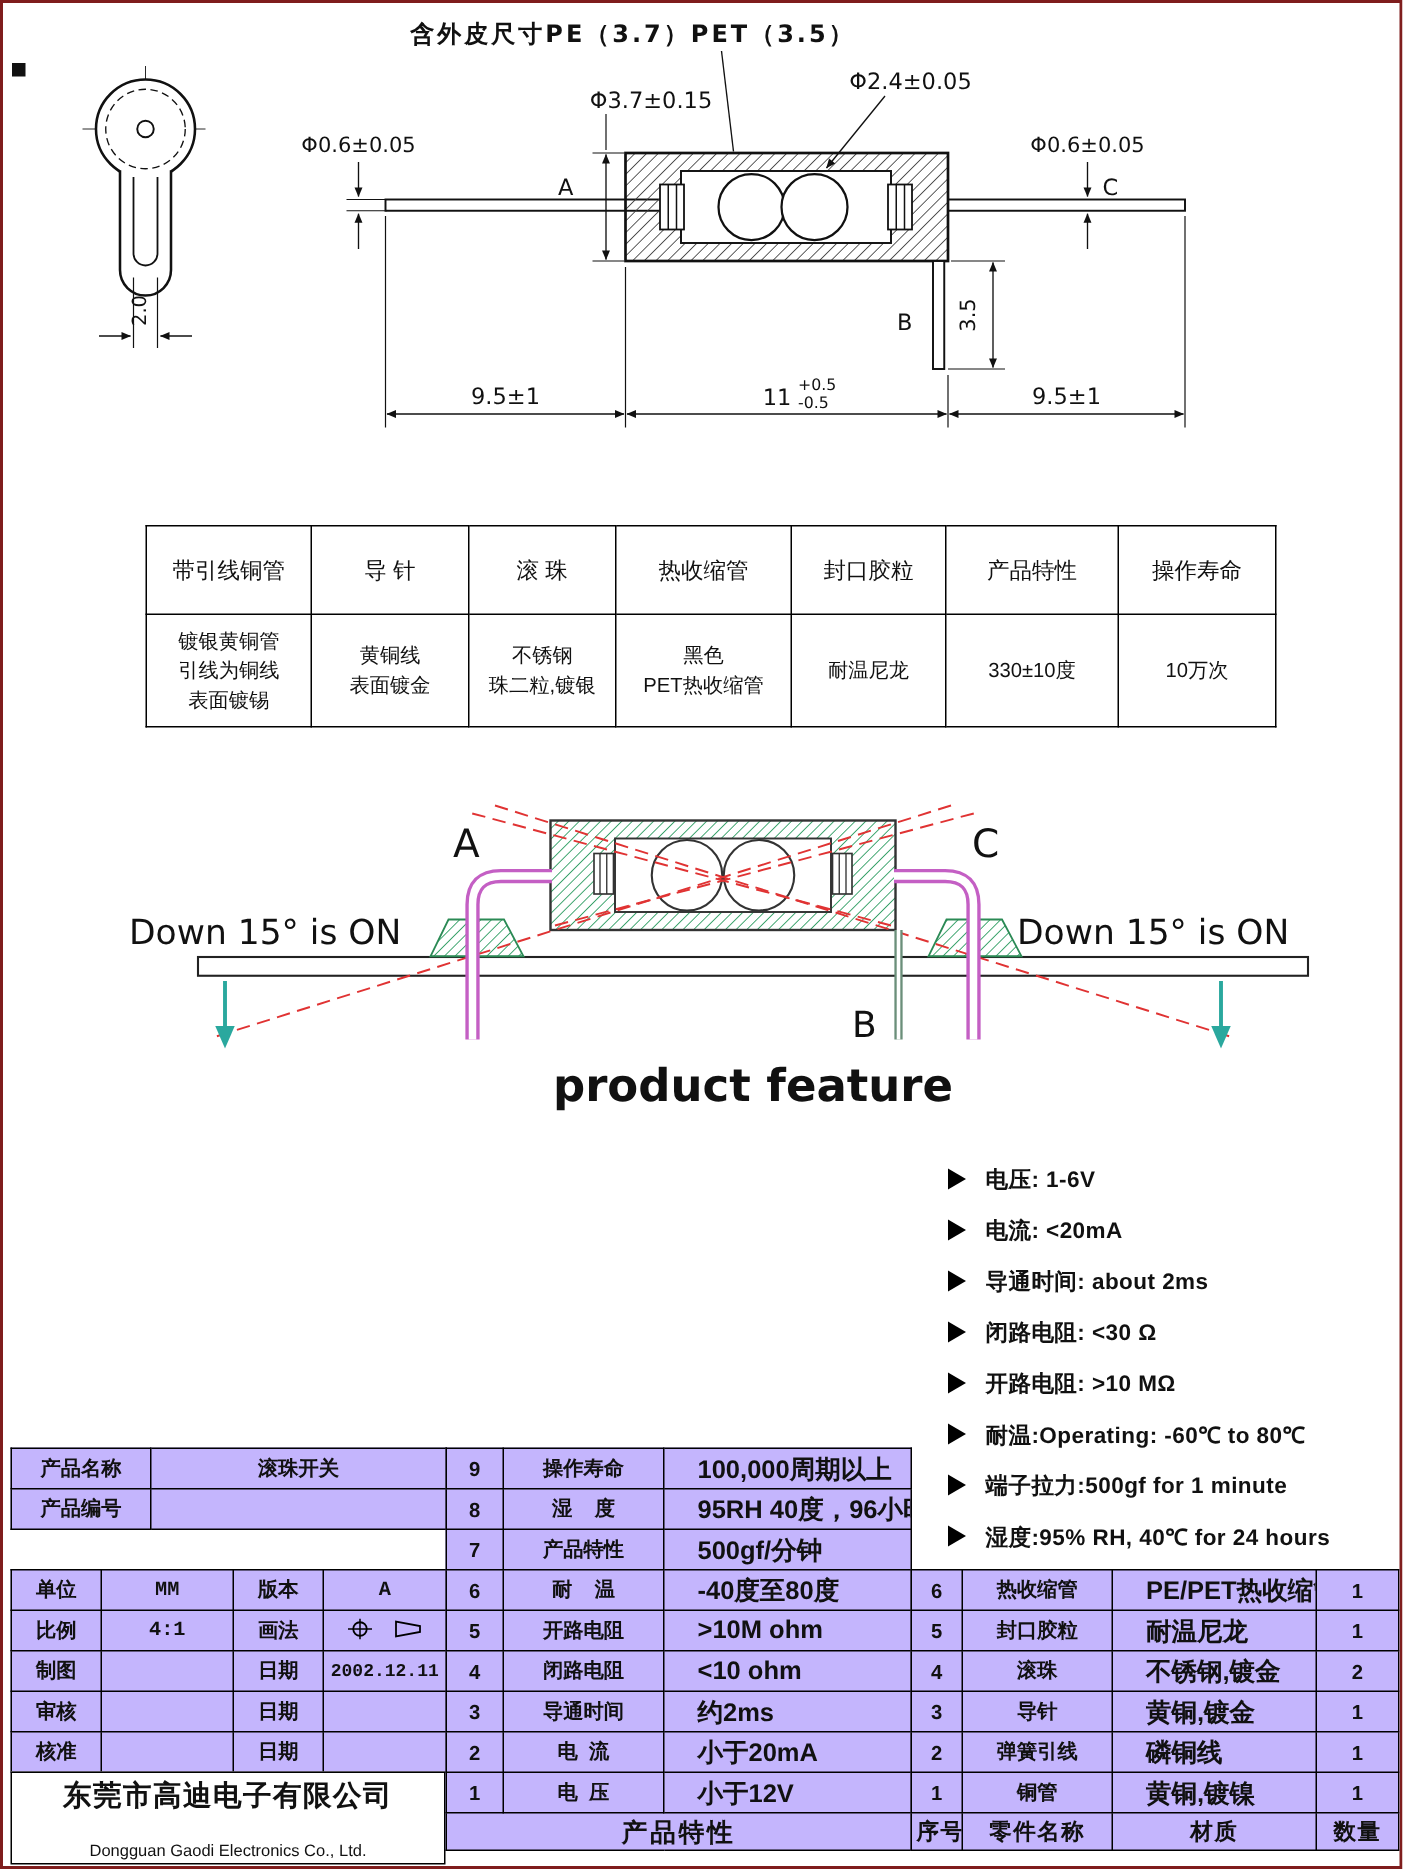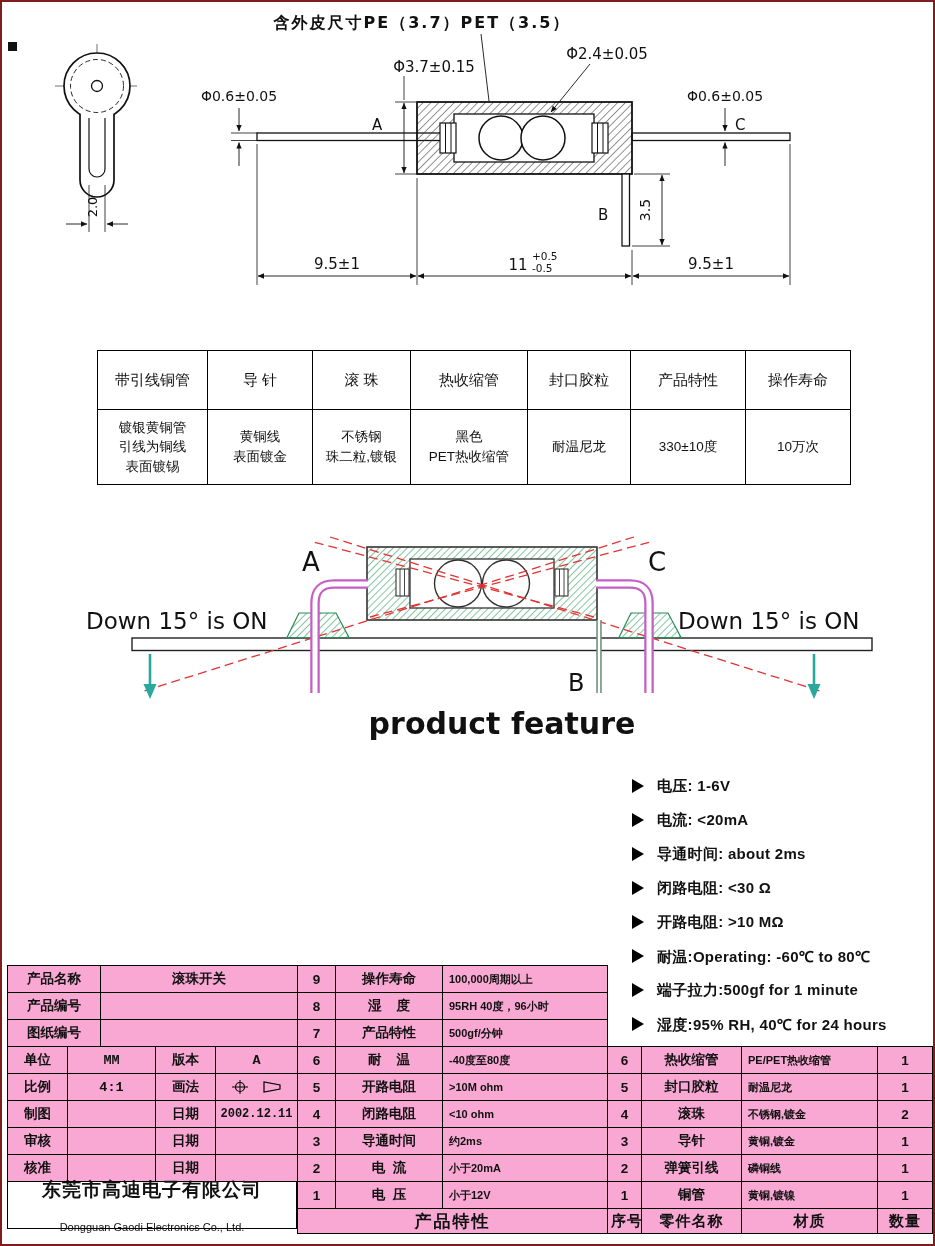--- a/index.html
+++ b/index.html
@@ -22,36 +22,36 @@
   .materials tr.mval td { height:72px; font-size:13.5px; white-space:pre-line; line-height:1.45; }
 
   
   .features { position:absolute; left:630px; top:774px; }
   .feat { display:flex; align-items:center; height:20px; margin-bottom:14px; }
   .tri { width:0; height:0; border-left:12px solid #000;
     border-top:7px solid transparent; border-bottom:7px solid transparent; margin-right:13px; }
   .ftext { font-size:15px; font-weight:bold; letter-spacing:0.3px; white-space:nowrap; }
 
   
-  .tb { position:absolute; border-collapse:collapse; table-layout:fixed; background:#f9a8d4; }
+  .tb { position:absolute; border-collapse:collapse; table-layout:fixed; background:#c4b5fd; }
   .tb td { border:1px solid #000; font-weight:bold; font-size:13.5px; text-align:center;
     vertical-align:middle; padding:0 3px; overflow:hidden; white-space:nowrap;
     height:27px; box-sizing:border-box; }
   .tb-l1 { left:5px; top:963px; width:290px; }
   .tb-l2 { left:5px; top:1044px; width:290px;font-family:Liberation Mono, monospace; }
   .tb-mid { left:295px; top:963px; width:310px; }
   .tb-right { left:605px; top:1044px; width:325px; }
   .tb td.pre { white-space:pre; }
-  .tb td.lft { text-align:left; padding-left:6px; font-size:11px; }
+  .tb td.lft { text-align:left; padding-left:22px; font-size:17px; }
   .tb td.date { font-size:12px; }
   .tb td.foot { height:25px; font-size:17px; letter-spacing:2px; }
   .tb-right td.foot { font-size:15px; letter-spacing:1px; }
   .projcell svg { position:static; vertical-align:middle; margin:0 3px; }
 
-  .company { position:absolute; left:5px; top:1179px; width:290px; height:48px;
+  .company { position:absolute; left:5px; top:1179px; width:290px; height:62px;
     border:1.5px solid #000; box-sizing:border-box; display:flex; flex-direction:column;
     justify-content:center; align-items:center; background:#fff; }
   .c-cn { font-size:19px; font-weight:bold; letter-spacing:1px; }
   .c-en { font-size:11px; margin-top:18px; }
 </style>
 </head>
 <body>
 
 <div class="page">
 
@@ -284,24 +284,20 @@
       </colgroup>
     <tbody>
         <tr>
       <td>产品名称</td>
       <td>滚珠开关</td>
     </tr>
     <tr>
       <td>产品编号</td>
       <td></td>
     </tr>
-    <tr>
-      <td>图纸编号</td>
-      <td></td>
-    </tr>
   </tbody>
     </table>
 
   <table class="tb tb-l2">
     <colgroup>
         <col style="width:60px">
         <col style="width:88px">
         <col style="width:60px">
         <col style="width:82px">
       </colgroup>

